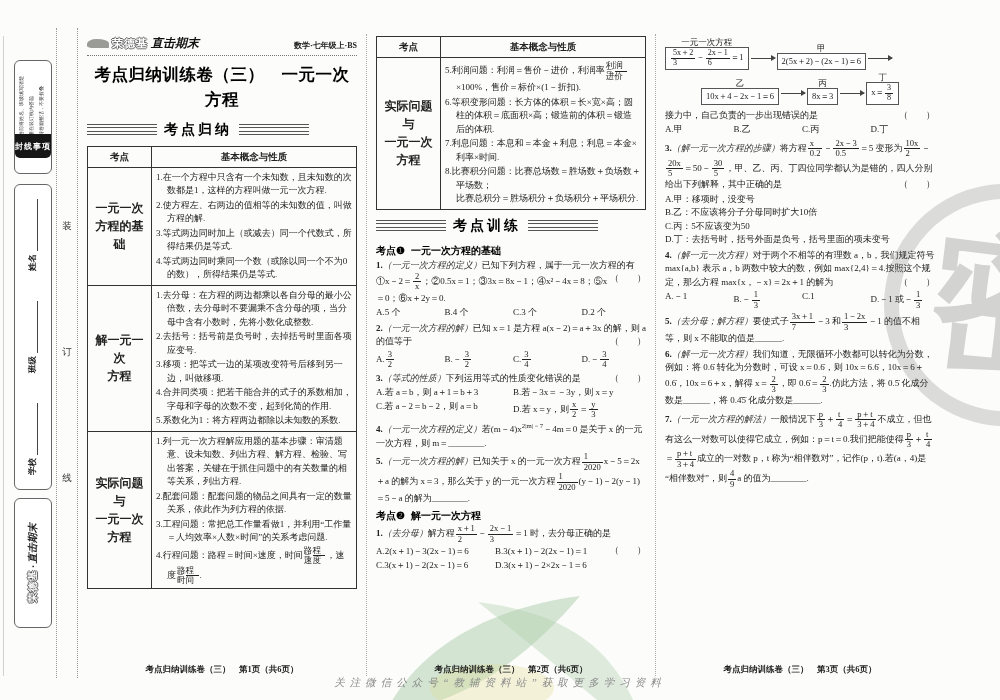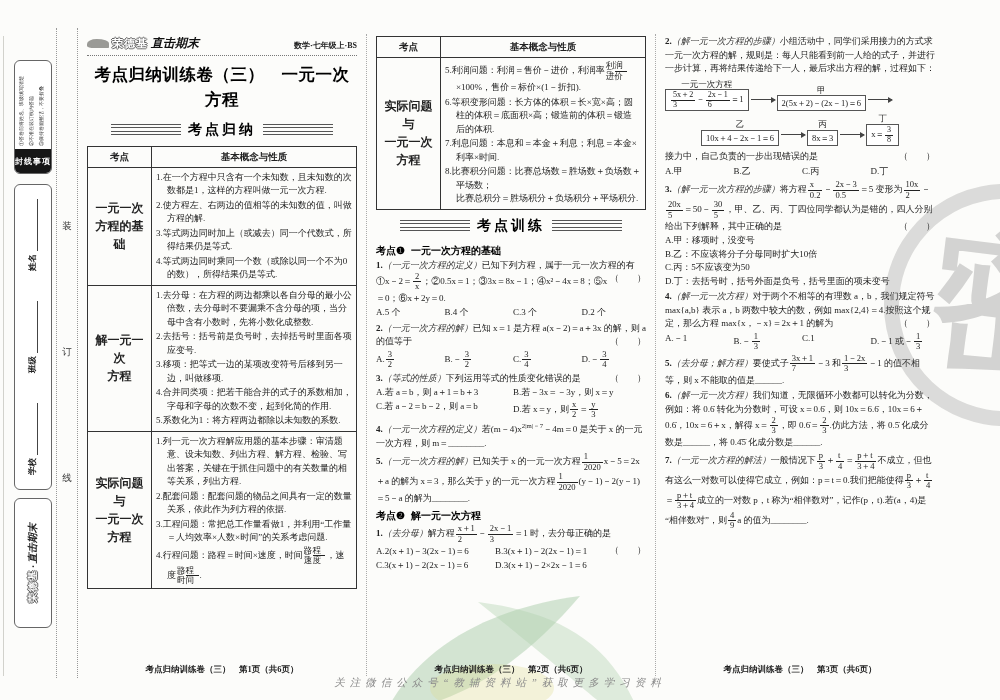--- a/index.html
+++ b/index.html
@@ -6,21 +6,21 @@
   .page{position:relative;width:1000px;height:700px;background:#fcfcfa;overflow:hidden;
         font-family:"Liberation Serif","DejaVu Serif",serif;color:#222;}
   .edge-line{position:absolute;left:3px;top:36px;bottom:24px;border-left:1px solid #d2d2cc;}
 
   
   .rot{transform:rotate(-90deg) translateX(-100%);transform-origin:0 0;position:absolute;left:0;top:0;}
   .notice-box{position:absolute;left:14px;top:60px;width:36px;height:112px;border:1px solid #666;border-radius:6px;background:#fff;}
   .notice-area{position:absolute;left:0;top:0;width:36px;height:86px;overflow:hidden;}
   .notice-area .rot{width:86px;height:36px;padding:2px 1px;box-sizing:border-box;}
   .notice-line{font-size:5px;line-height:10px;color:#333;white-space:nowrap;}
-  .notice-tab{position:absolute;left:0;bottom:0;width:100%;height:24px;background:#161616;color:#fff;
+  .notice-tab{position:absolute;left:0;bottom:15px;width:100%;height:24px;background:#161616;color:#fff;
               font-size:8px;font-weight:bold;display:flex;align-items:center;justify-content:center;
               border-radius:0 0 5px 5px;letter-spacing:1px;}
   .name-box{position:absolute;left:14px;top:184px;width:36px;height:304px;border:1px solid #666;border-radius:6px;background:#fff;}
   .name-box .rot{width:304px;height:36px;display:flex;flex-direction:row-reverse;align-items:center;
                  justify-content:space-between;padding:0 14px;box-sizing:border-box;}
   .fill{display:inline-flex;align-items:center;gap:3px;font-size:8.5px;font-weight:bold;color:#222;}
   .fill-line{display:inline-block;width:52px;height:9px;border-bottom:1px solid #444;}
   .brand-box{position:absolute;left:14px;top:498px;width:36px;height:128px;border:1px solid #666;border-radius:6px;background:#fff;}
   .brand-box .rot{width:128px;height:36px;display:flex;align-items:center;justify-content:center;gap:2px;}
   .brand-logo{font-size:10px;font-weight:bold;color:#fff;
@@ -36,21 +36,21 @@
   .col{flex:1;padding:0 9px;display:flex;flex-direction:column;font-size:9px;line-height:1.5;}
   .col + .col{border-left:1px dotted #aaa;}
   .mast{display:flex;justify-content:space-between;align-items:flex-end;border-bottom:1px dotted #777;padding-bottom:3px;}
   .logo{display:flex;align-items:center;gap:3px;}
   .swoosh{display:inline-block;width:22px;height:9px;background:#9a9a96;border-radius:80% 100% 20% 60%/100% 90% 10% 40%;}
   .logo-rdj{font-size:11px;font-weight:bold;color:#fff;letter-spacing:1px;
             text-shadow:-1px 0 #666,1px 0 #666,0 -1px #666,0 1px #666;}
   .logo-zjqm{font-size:12px;font-weight:bold;font-style:italic;color:#111;}
   .edition{font-size:8px;font-weight:bold;color:#222;}
   .title{font-size:16.5px;font-weight:bold;text-align:center;margin:7px 0 3px;letter-spacing:0.5px;color:#000;}
-  .banner{display:flex;align-items:center;justify-content:center;gap:7px;margin:3px 0 4px;}
+  .banner{display:flex;align-items:center;gap:7px;margin:3px 0 4px;}
   .banner-text{font-size:14px;font-weight:bold;letter-spacing:3px;color:#000;}
   .deco{width:70px;height:11px;background:repeating-linear-gradient(to bottom,#555 0 1px,transparent 1px 3.4px);}
 
   table.ktable{width:100%;border-collapse:collapse;border:1.4px solid #333;margin:2px 0;}
   .ktable th,.ktable td{border:1px solid #333;padding:2px 4px;vertical-align:middle;margin-top:20px;}
   .ktable th{font-size:9.5px;font-weight:bold;text-align:center;padding:3px;}
   .klabel{width:55px;text-align:center;font-weight:bold;font-size:12px;white-space:pre-line;}
   .kitem{padding-left:11px;text-indent:-11px;margin:1px 0;}
 
   .topic-head{font-weight:bold;font-size:10px;margin:3px 0 1px;color:#000;}
@@ -330,23 +330,20 @@
             </div>
           </div>
         </div>
       <footer class="col-foot">考点归纳训练卷（三）　第2页（共6页）</footer>
     </section>
 
     <section class="col">
       <div>
 
       <div class="q">
-            <div class="q-stem">
-              <span class="q-num">2.</span><span class="q-tag">（解一元一次方程的步骤）</span><span>小组活动中，同学们采用接力的方式求一元一次方程的解，规则是：每人只能看到前一人给的式子，并进行一步计算，再将结果传递给下一人，最后求出方程的解，过程如下：</span>
-            </div>
             <div class="flow">
               <div class="flow-row">
 
               <span class="fstep">
                     <span class="flab">一元一次方程</span>
                     <span class="fbox"><span class="frac"><span class="fn">5x＋2</span><span class="fd">3</span></span>－<span class="frac"><span class="fn">2x－1</span><span class="fd">6</span></span>＝1</span>
                   </span>
                 <span class="farr"></span>
                 <span class="fstep">
                     <span class="flab">甲</span>

